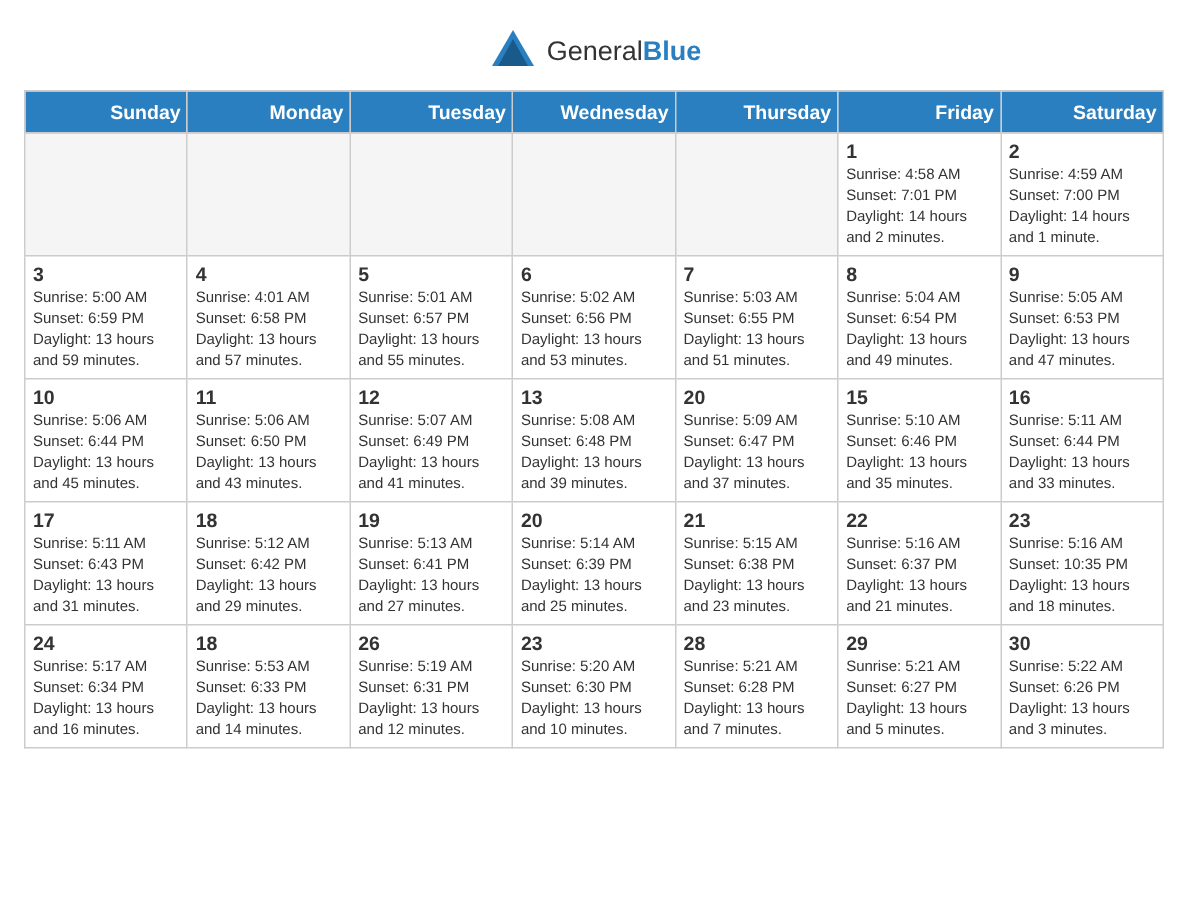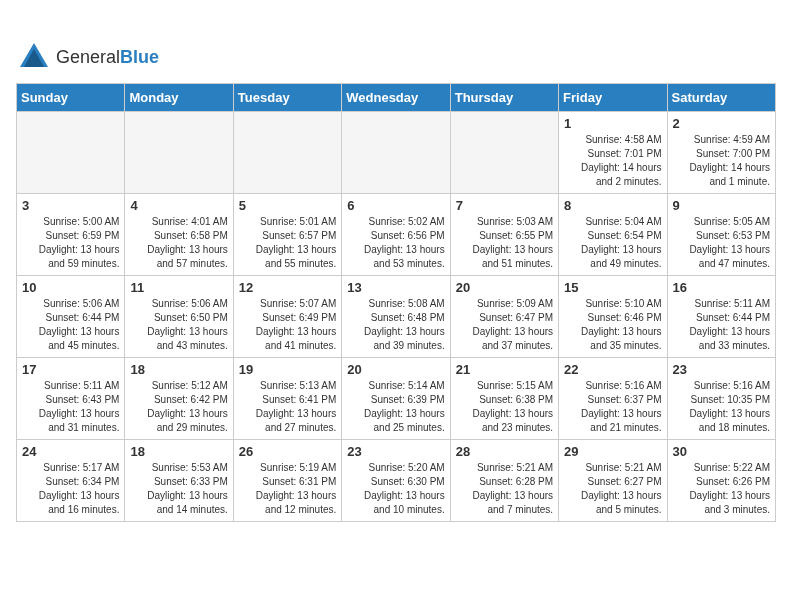--- a/index.html
+++ b/index.html
@@ -5,24 +5,23 @@
     * { box-sizing: border-box; margin: 0; padding: 0; }
     body {
       font-family: Arial, sans-serif;
       background: #fff;
       width: 792px;
       min-height: 612px;
       padding: 16px;
     }
     .header-area {
       display: flex;
-      justify-content: flex-start;
+      justify-content: center;
       align-items: flex-start;
       margin-bottom: 8px;
-      margin-top: 23px;
     }
     .logo {
       display: flex;
       align-items: center;
       gap: 4px;
     }
     .logo-icon {
       width: 36px;
       height: 36px;
     }
@@ -42,21 +41,21 @@
       width: 100%;
       border-collapse: collapse;
       border: 1px solid #ccc;
     }
     .calendar th {
       background: #2a7fc1;
       color: #fff;
       font-size: 13px;
       font-weight: bold;
       padding: 6px 4px;
-      text-align: left;
+      text-align: right;
       border: 1px solid #ccc;
     }
     .calendar td {
       border: 1px solid #ccc;
       vertical-align: top;
       padding: 4px 5px;
       font-size: 10.5px;
       color: #333;
       width: calc(100% / 7);
       min-height: 70px;
@@ -68,21 +67,20 @@
     .day-number {
       font-size: 13px;
       font-weight: bold;
       display: block;
       margin-bottom: 2px;
     }
     .day-info {
       font-size: 10px;
       line-height: 1.4;
       color: #333;
-      text-align: right;
     }
   </style>
 </head>
 <body>
 
 <div class="header-area">
   <div class="logo">
     <svg class="logo-icon" viewBox="0 0 36 36">
       <polygon points="18,4 32,28 4,28" fill="#2a7fc1"></polygon>
       <polygon points="18,10 28,28 8,28" fill="#1a5a8a"></polygon>

